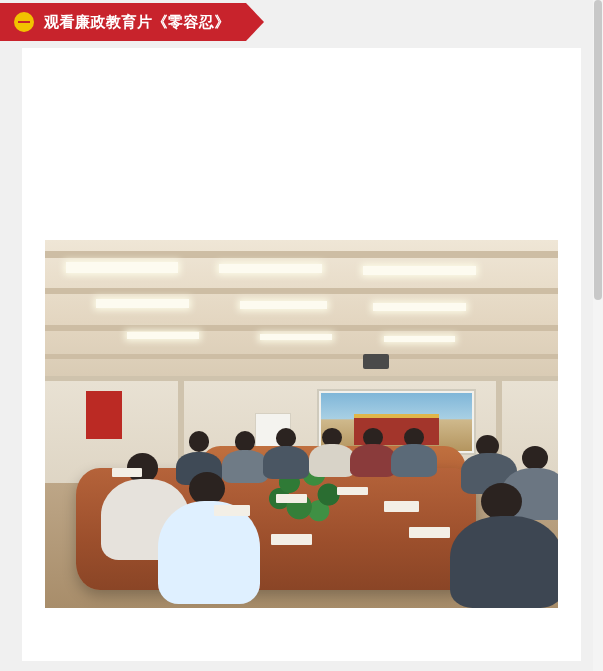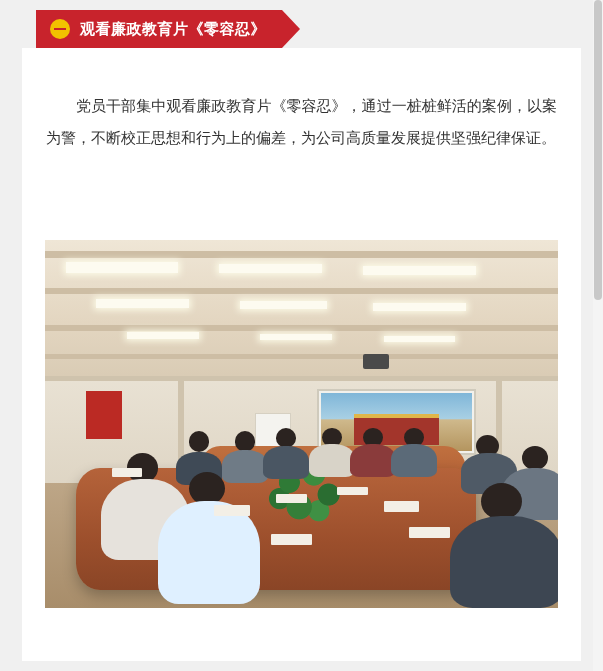--- a/index.html
+++ b/index.html
@@ -20,22 +20,21 @@
     background: #f0f0f0;
   }
 
   
   .header {
     position: absolute;
     left: 0;
     top: 10px;
     height: 24px;
     display: flex;
-    align-items: flex-start;
-    padding-left: 36px;
+    align-items: center;
   }
   .header-ribbon {
     position: relative;
     display: flex;
     align-items: center;
     background: #c8232c;
     padding: 0 16px 0 14px;
     height: 38px;
     box-sizing: border-box;
   }
@@ -274,21 +273,20 @@
 
   <div class="header">
     <div class="header-ribbon">
       <span class="header-mark"></span>
       <span class="header-title">观看廉政教育片《零容忍》</span>
     </div>
   </div>
 
   <div class="card">
 
-    <p class="paragraph">党员干部集中观看廉政教育片《零容忍》，通过一桩桩鲜活的案例，以案为警，不断校正思想和行为上的偏差，为公司高质量发展提供坚强纪律保证。</p>
 
     <div class="photo-wrap">
       <div class="photo">
 
         <div class="ph-ceiling"></div>
 
         <div class="ph-beam" style="left:0;top:3%;width:100%;height:2%;"></div>
         <div class="ph-beam" style="left:0;top:13%;width:100%;height:1.6%;"></div>
         <div class="ph-beam" style="left:0;top:23%;width:100%;height:1.6%;"></div>
         <div class="ph-beam" style="left:0;top:31%;width:100%;height:1.4%;"></div>

